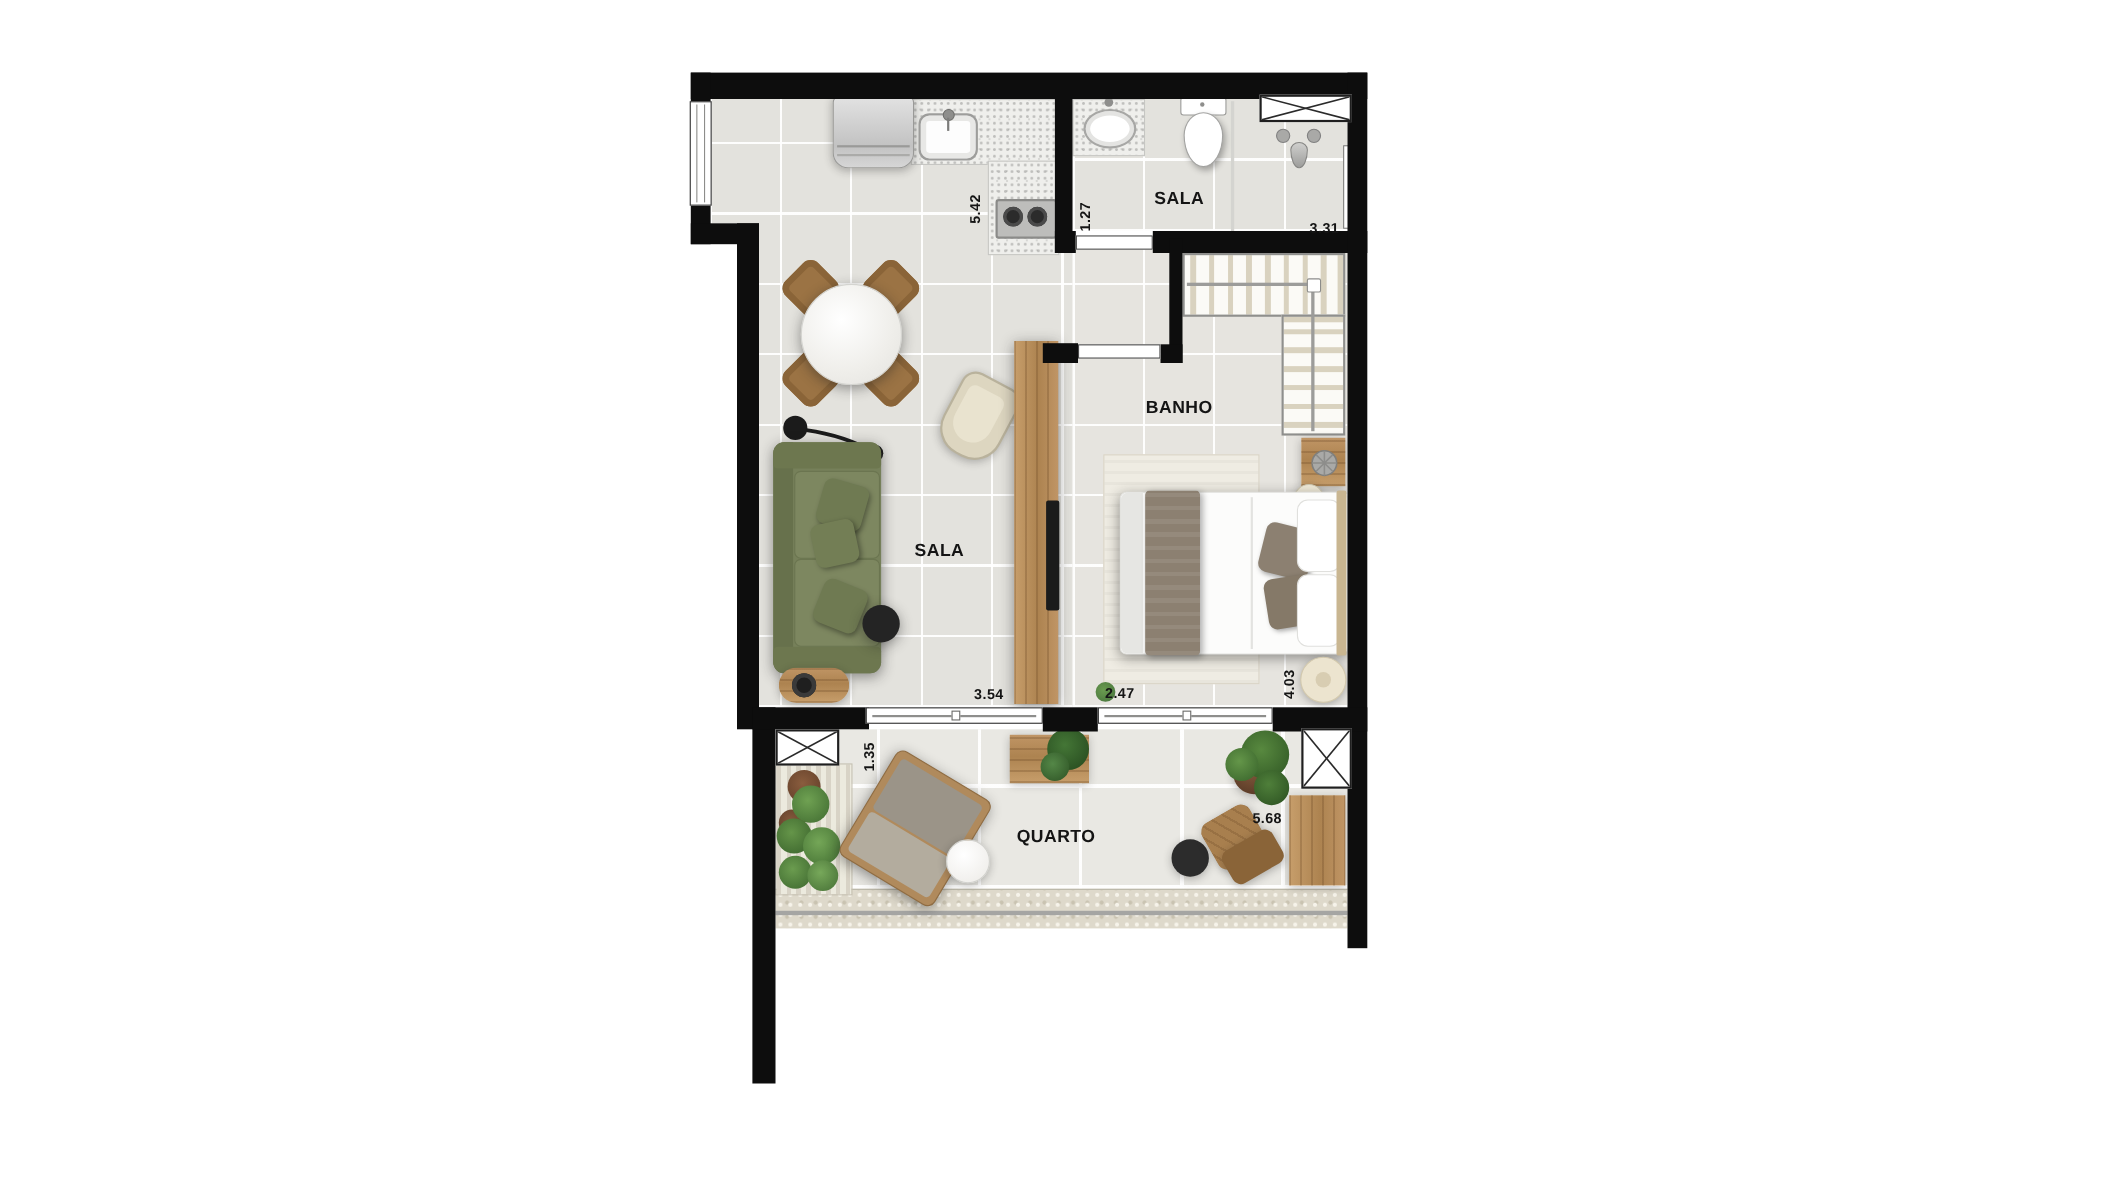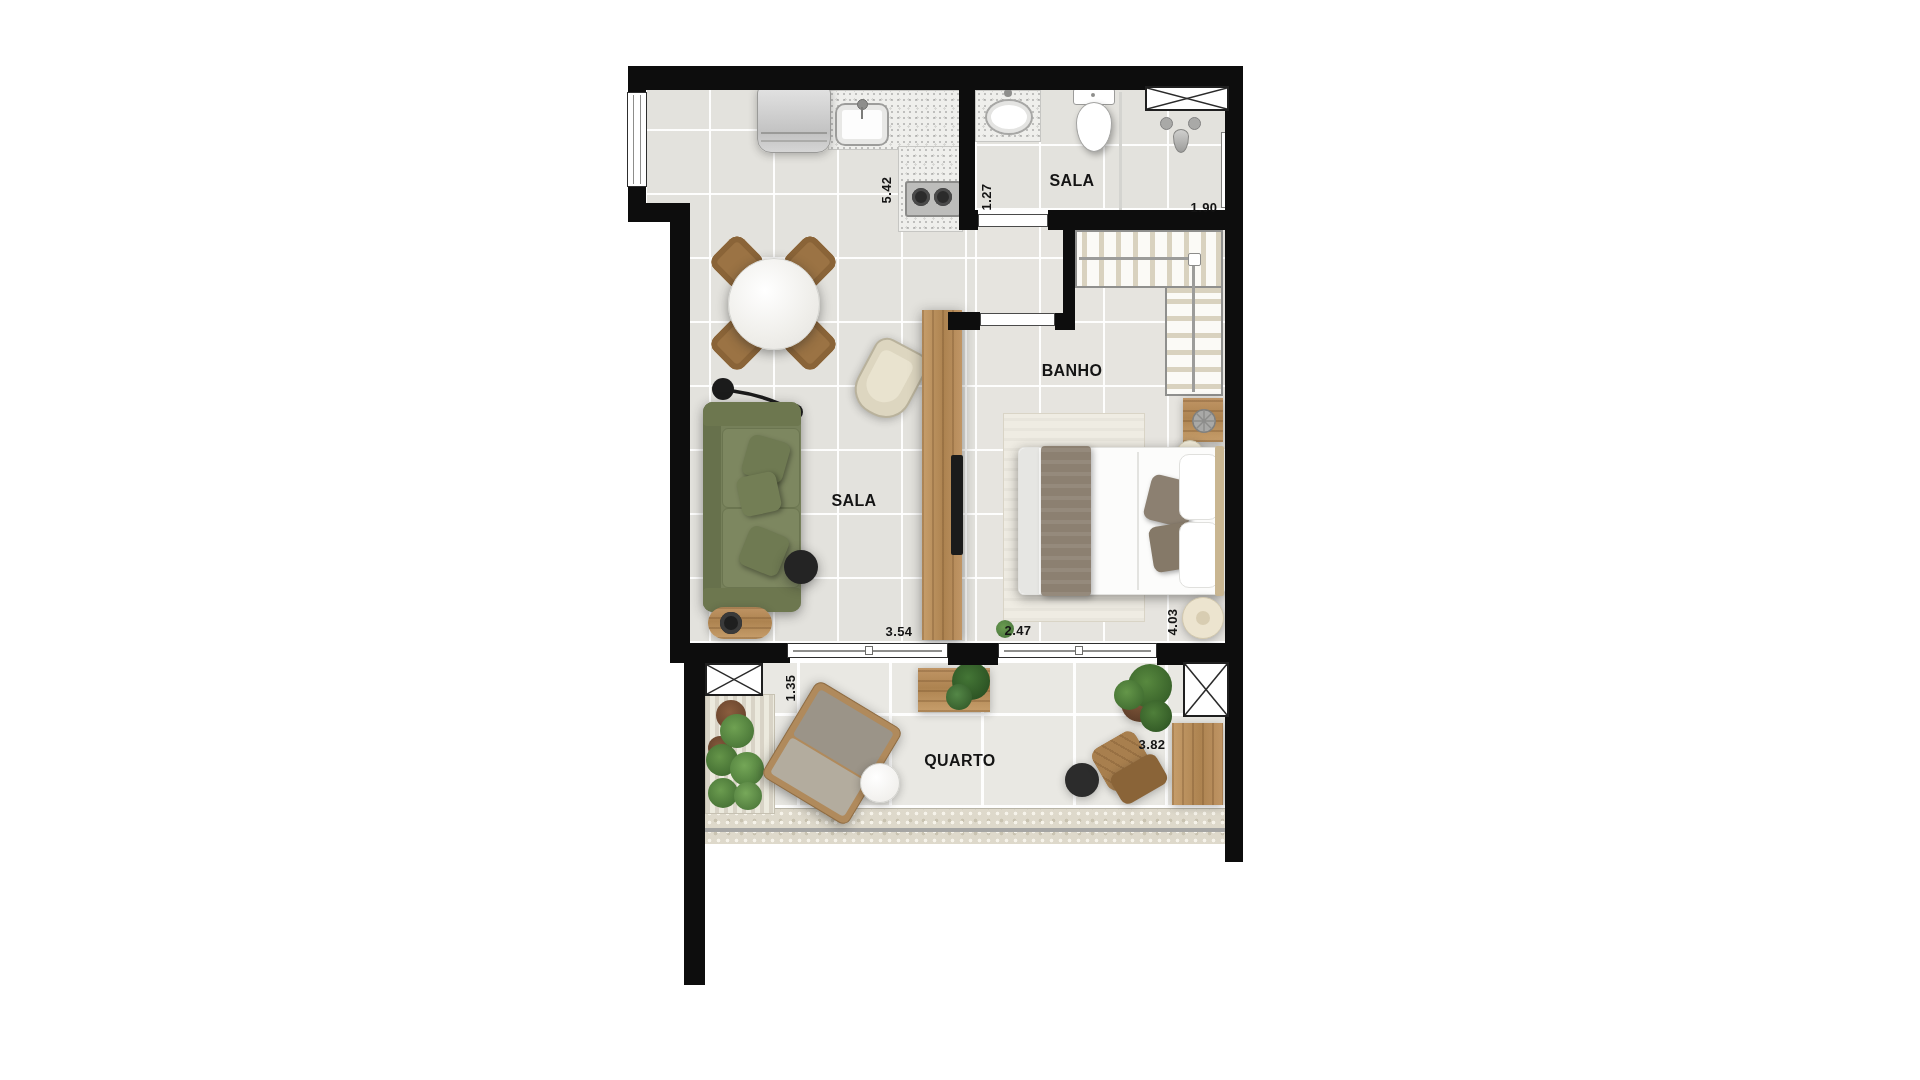--- a/index.html
+++ b/index.html
@@ -252,19 +252,19 @@
       </svg>
   </div>
 
   <div class="p lbl room" style="left:1072px;top:181px;">SALA</div>
   <div class="p lbl room" style="left:1072px;top:371px;">BANHO</div>
   <div class="p lbl room" style="left:854px;top:501px;">SALA</div>
   <div class="p lbl room" style="left:960px;top:761px;">QUARTO</div>
 
   <div class="p lbl dim vert" style="left:886px;top:190px;">5.42</div>
   <div class="p lbl dim vert" style="left:986px;top:197px;">1.27</div>
-  <div class="p lbl dim" style="left:1204px;top:207px;">1.90</div>
+  <div class="p lbl dim" style="left:1204px;top:207px;">3.31</div>
   <div class="p lbl dim" style="left:899px;top:631px;">3.54</div>
   <div class="p lbl dim" style="left:1018px;top:630px;">2.47</div>
   <div class="p lbl dim vert" style="left:1172px;top:622px;">4.03</div>
   <div class="p lbl dim vert" style="left:790px;top:688px;">1.35</div>
-  <div class="p lbl dim" style="left:1152px;top:744px;">3.82</div>
+  <div class="p lbl dim" style="left:1152px;top:744px;">5.68</div>
 </div>
 
 </body></html>

